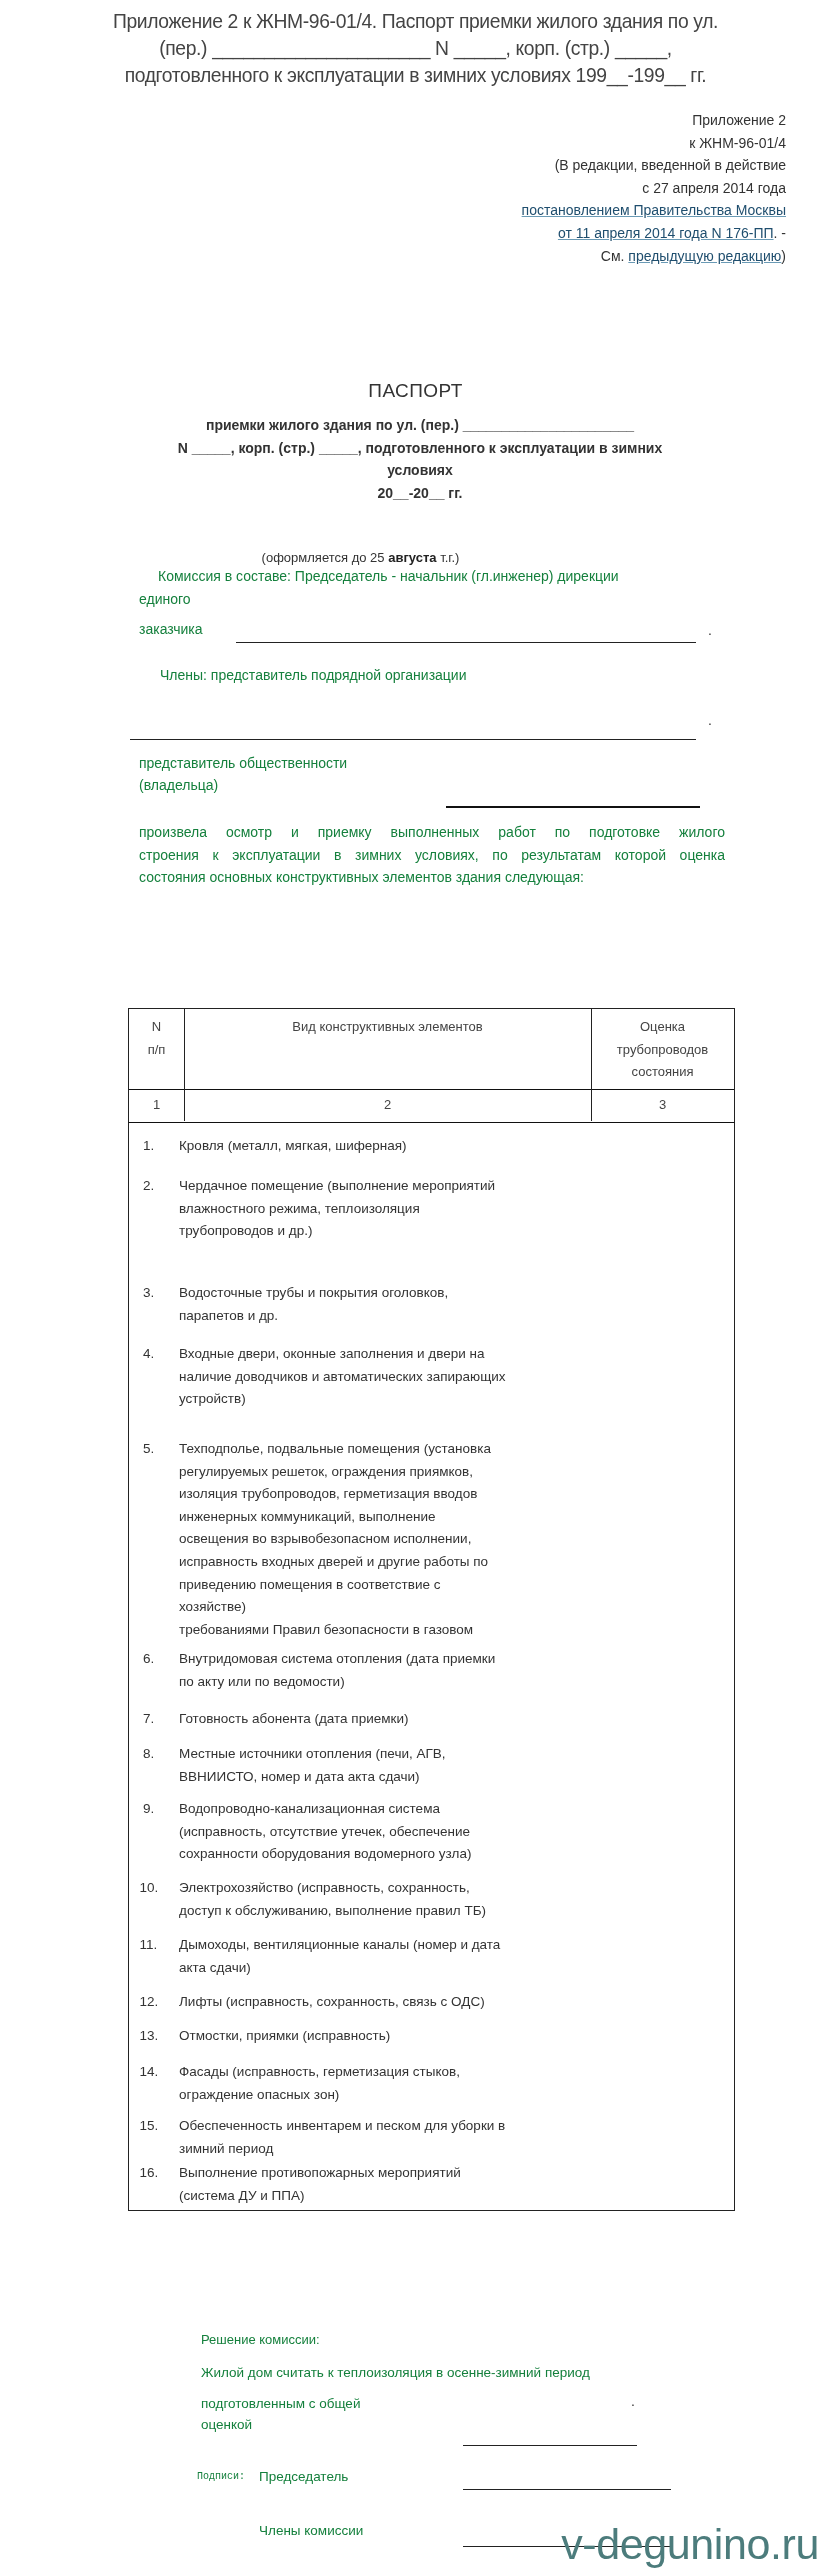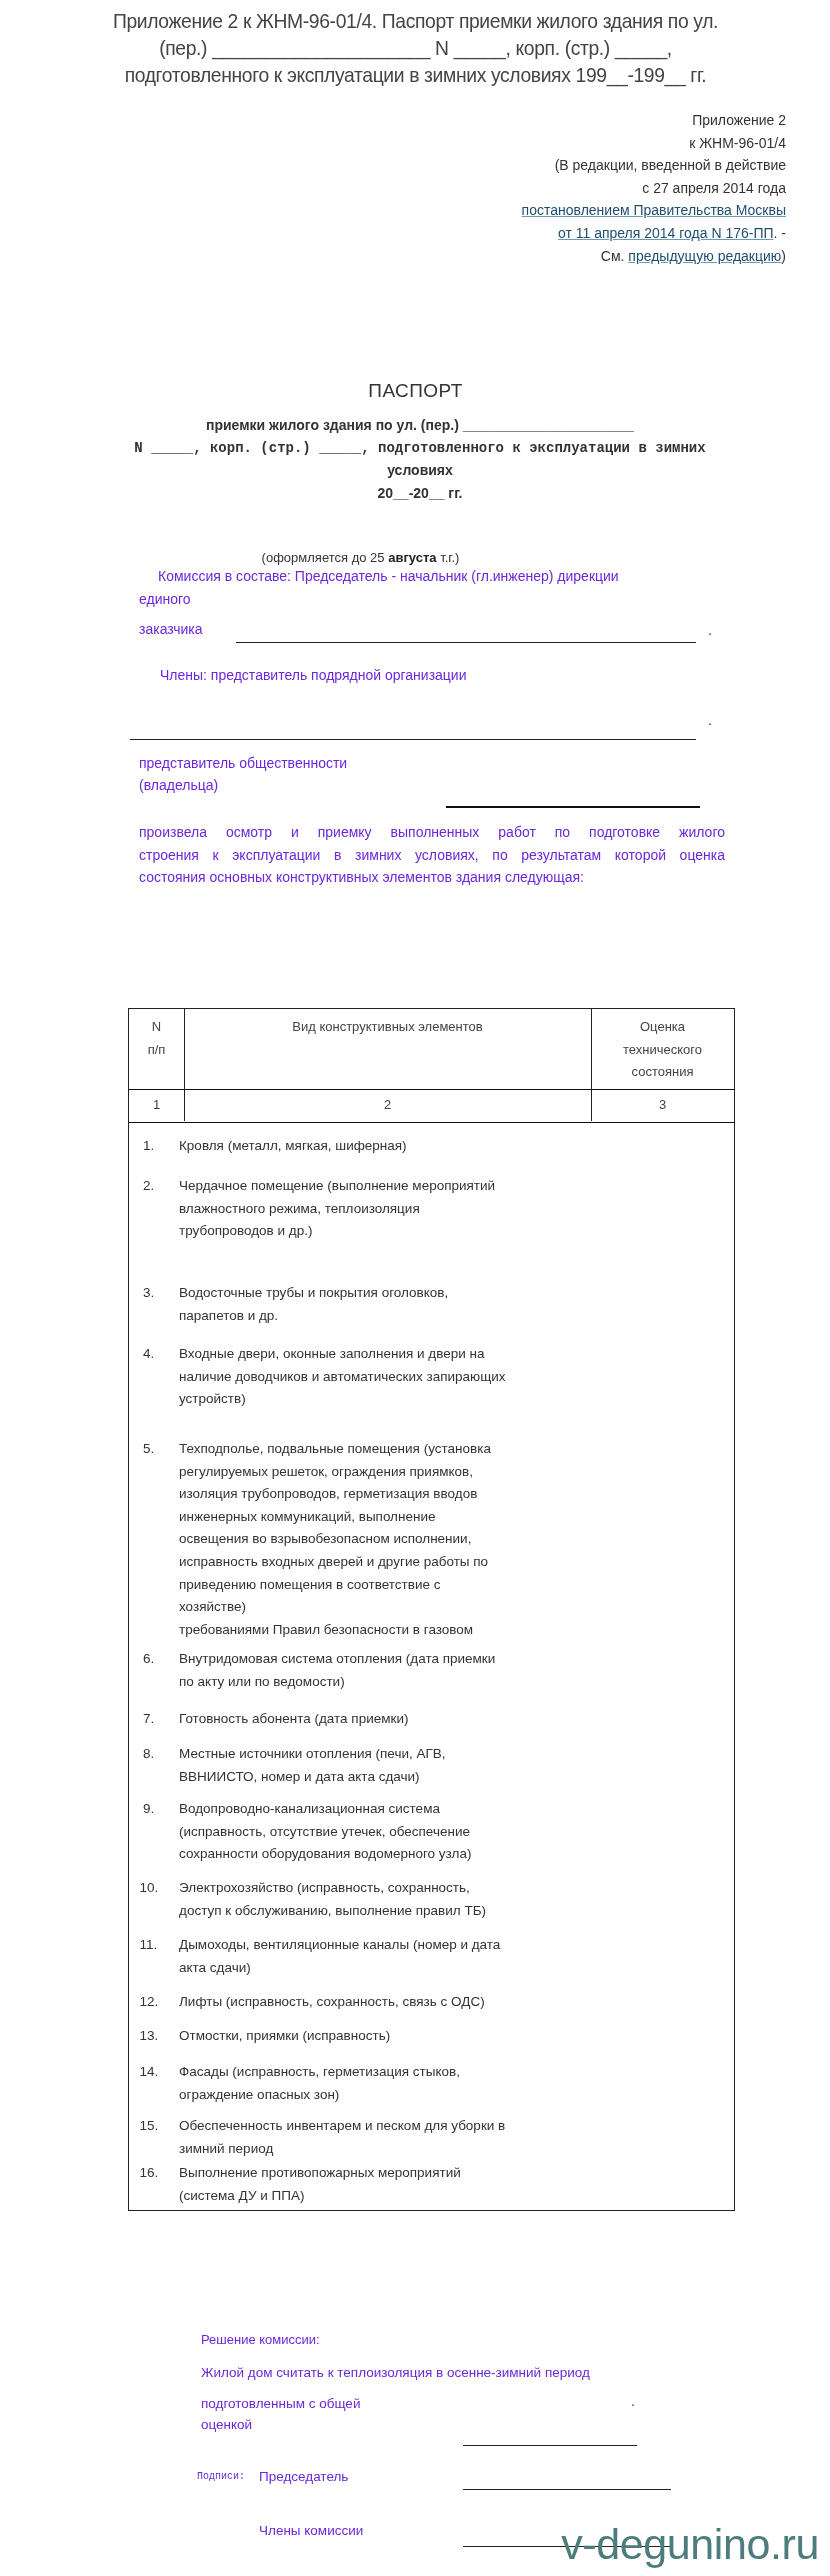--- a/index.html
+++ b/index.html
@@ -9,21 +9,21 @@
   .doc-title { left: 0; width: 831px; top: 7px; text-align: center;
                font-size: 21px; line-height: 27px; color: #444444;
                font-family: "Liberation Sans", sans-serif; letter-spacing: -0.4px; transform: scaleX(0.92); }
   .doc-title div { white-space: nowrap; }
   .appendix { right: 45px; top: 109px; text-align: right; font-size: 14px; line-height: 22.6px; color: #333333; }
   .appendix a { color: #1f4e6e; text-decoration: underline; text-decoration-color: #6a9ab5; text-align: right; }
   .passport-title { left: 0; width: 831px; top: 380px; text-align: center; font-size: 19px; color: #333; letter-spacing: 0.4px; }
   .passport-sub { left: 130px; width: 580px; top: 414px; text-align: center; font-size: 14px; line-height: 22.6px; font-weight: bold; color: #333; }
   .note { left: 0; width: 721px; top: 550px; text-align: center; font-size: 13px; color: #333; }
   .note b { font-weight: bold; color: #222; }
-  .para { font-size: 14px; line-height: 22.6px; color: #6d28d9; }
+  .para { font-size: 14px; line-height: 22.6px; color: #15803d; }
   .line { position: absolute; height: 0; border-top: 1.3px solid #222; }
   .line.thick { border-top: 2.2px solid #111; }
   .dot { position: absolute; font-size: 14px; color: #333; }
   .t-head { position: absolute; left: 128px; top: 1008px; width: 607px; height: 115px; border: 1.7px solid #222; box-sizing: border-box; }
   .t-head .h-row { position: absolute; left: 0; right: 0; top: 0; height: 80px; border-bottom: 1.7px solid #111; }
   .t-head .n-row { position: absolute; left: 0; right: 0; top: 80px; height: 32px; }
   .vline { position: absolute; top: 0; bottom: 0; border-left: 1.3px solid #222; }
   .cell { position: absolute; text-align: center; font-size: 13px; line-height: 22.6px; color: #444; }
   .t-body { position: absolute; left: 128px; top: 1122px; width: 607px; height: 1089px; border: 1.7px solid #222; border-top: 1.7px solid #111; box-sizing: border-box; }
   .item { position: absolute; left: 0; width: 451px; font-size: 13.5px; line-height: 22.6px; color: #333; }
@@ -47,21 +47,21 @@
   <div>(В редакции, введенной в действие</div>
   <div>с 27 апреля 2014 года</div>
   <div><a href="#">постановлением Правительства Москвы</a></div>
   <div><a href="#">от 11 апреля 2014 года N 176-ПП</a><span>. -</span></div>
   <div><span>См. </span><a href="#">предыдущую редакцию</a><span>)</span></div>
 </div>
 
 <div class="abs passport-title">ПАСПОРТ</div>
 <div class="abs passport-sub">
   <div>приемки жилого здания по ул. (пер.) ______________________</div>
-  <div style="white-space:nowrap; margin-left:-17.4px; margin-right:-17.4px;font-family:Liberation Mono, monospace;">N _____, корп. (стр.) _____, подготовленного к эксплуатации в зимних</div>
+  <div style="white-space:nowrap; margin-left:-17.4px; margin-right:-17.4px;">N _____, корп. (стр.) _____, подготовленного к эксплуатации в зимних</div>
   <div>условиях</div>
   <div>20__-20__ гг.</div>
 </div>
 <div class="abs note">
   <span>(оформляется до 25 </span><b>августа</b><span> т.г.)</span>
 </div>
 
 <div class="abs para" style="left:158px; top:565px;">Комиссия в составе: Председатель - начальник (гл.инженер) дирекции</div>
 <div class="abs para" style="left:139px; top:588px;">единого</div>
 <div class="abs para" style="left:139px; top:618px;">заказчика</div>
@@ -86,21 +86,21 @@
     <div class="vline" style="left:462px;"></div>
     <div class="cell" style="left:0; width:55px; top:7px;">
       <div>N</div>
       <div>п/п</div>
     </div>
     <div class="cell" style="left:55px; width:407px; top:7px;">
       <div>Вид конструктивных элементов</div>
     </div>
     <div class="cell" style="left:462px; width:143px; top:7px;">
       <div>Оценка</div>
-      <div>технического</div>
+      <div>трубопроводов</div>
       <div>состояния</div>
     </div>
   </div>
   <div class="n-row">
     <div class="vline" style="left:55px;"></div>
     <div class="vline" style="left:462px;"></div>
     <div class="cell" style="left:0; width:55px; top:5.2px;">1</div>
     <div class="cell" style="left:55px; width:407px; top:5.2px;">2</div>
     <div class="cell" style="left:462px; width:143px; top:5.2px;">3</div>
   </div>

